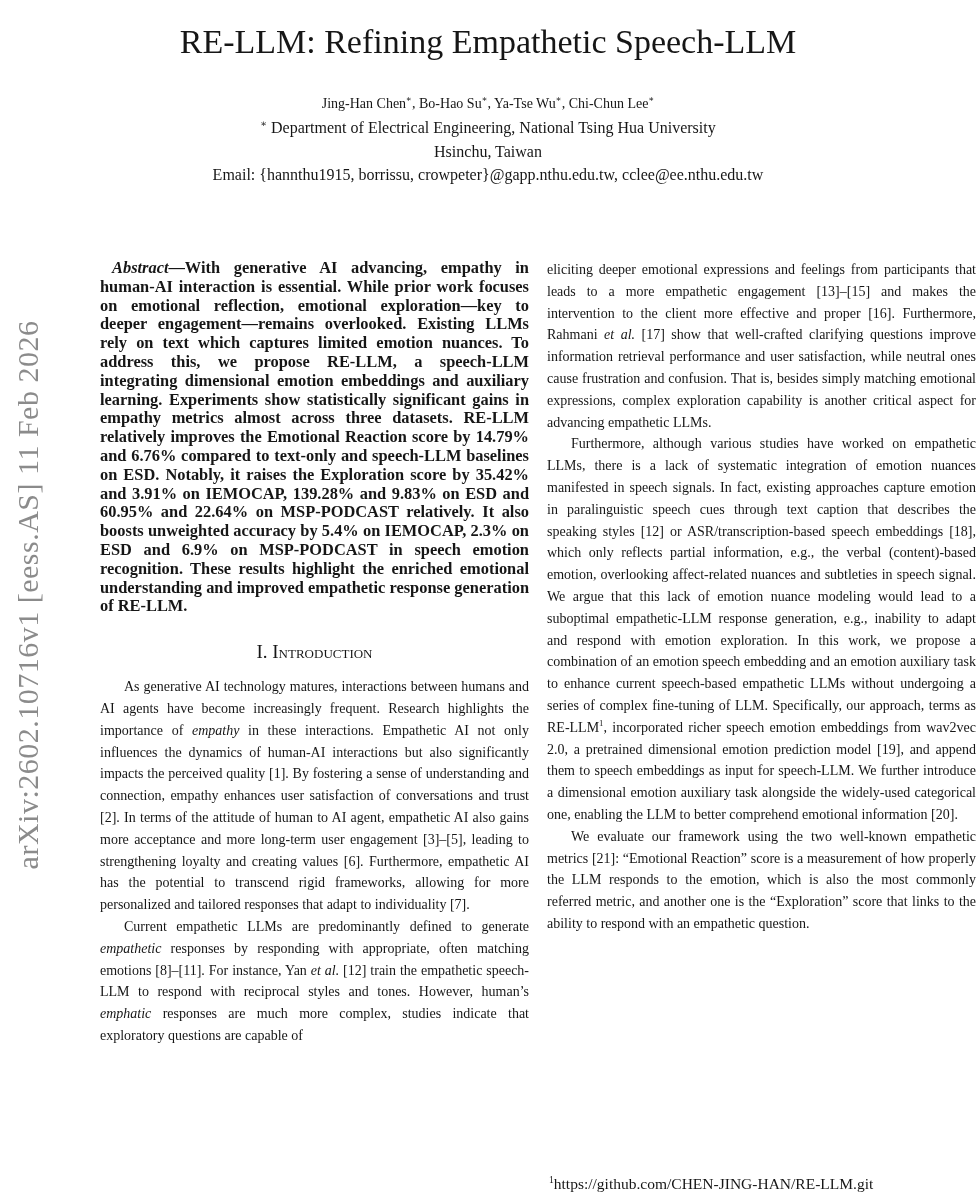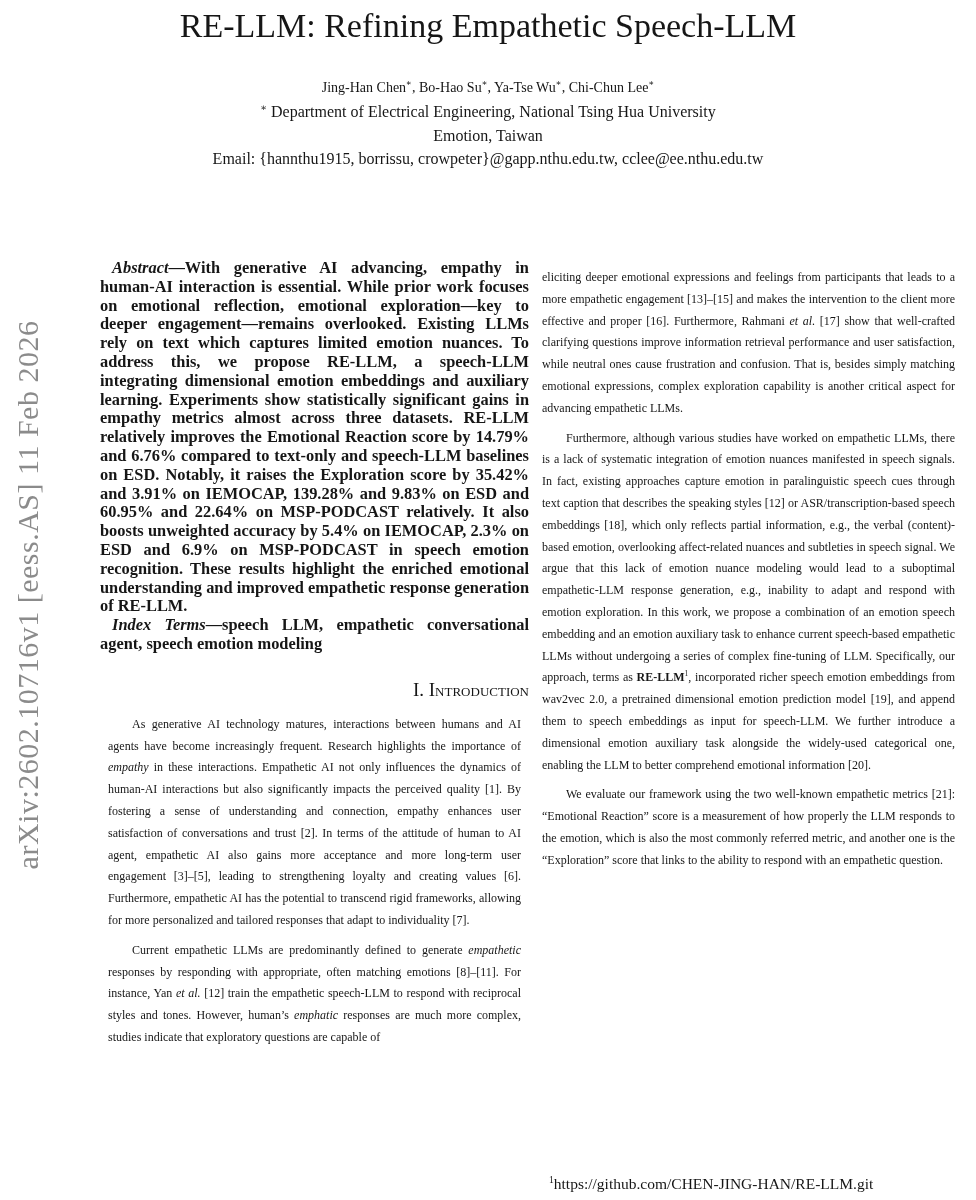--- a/index.html
+++ b/index.html
@@ -16,91 +16,90 @@
     position: absolute;
     top: 595px;
     left: 28px;
     transform: translate(-50%, -50%) rotate(-90deg);
     white-space: nowrap;
     font-size: 30px;
     color: #8b8b8b;
     letter-spacing: 0.5px;
   }
   .header { position: absolute; top: 0; left: 60px; width: 856px; text-align: center; }
-  .title { font-size: 34px; line-height: 47px; padding-top: 2px; font-weight: 400; }
+  .title { font-size: 34px; line-height: 47px; padding-top: 18px; font-weight: 400; }
   .authors { margin-top: 27px; font-size: 14px; line-height: 24px; }
   .affil, .location, .email { font-size: 16px; line-height: 23.5px; }
   .columns {
     position: absolute;
     top: 259px;
     left: 100px;
     width: 876px;
     display: flex;
-    gap: 5px;
+    gap: 18px;
   }
   .column { width: 429px; text-align: justify; }
   .abstract, .index-terms {
     font-weight: 700;
     font-size: 16.4px;
     line-height: 18.8px;
     margin: 0;
     text-indent: 12px;
   }
   .section-heading {
-    text-align: right;
+    text-align: center;
     font-variant: small-caps;
     font-size: 19px;
     font-weight: 400;
     margin: 25px 0 13px 0;
   }
   .body-para {
-    font-size: 12px;
+    font-size: 14px;
     line-height: 21.8px;
-    margin: 8px;
+    margin: 0;
     text-indent: 24px;
   }
   .body-para.no-indent { text-indent: 0; }
   .footnote {
     position: absolute;
     left: 549px;
     top: 1166px;
     width: 427px;
     height: 34px;
     background: #ffffff;
     font-size: 15.5px;
     line-height: 20px;
     padding-top: 8px;
     text-align: left;
   }
   .it { font-style: italic; }
-  .bd { font-weight: 700; }
+  .bd { font-weight: 400; }
   sup { font-size: 0.62em; line-height: 0; }
 </style>
 </head>
 <body>
 
 <div class="page">
 
   <div class="arxiv-stamp">arXiv:2602.10716v1 [eess.AS] 11 Feb 2026</div>
 
   <div class="header">
     <div class="title">
       <div>RE-LLM: Refining Empathetic Speech-LLM</div>
     </div>
     <div class="authors"><span>Jing-Han Chen</span><sup>∗</sup><span>, Bo-Hao Su</span><sup>∗</sup><span>, Ya-Tse Wu</span><sup>∗</sup><span>, Chi-Chun Lee</span><sup>∗</sup></div>
     <div class="affil"><sup>∗</sup><span> Department of Electrical Engineering, National Tsing Hua University</span></div>
-    <div class="location">Emotion, Taiwan</div>
+    <div class="location">Hsinchu, Taiwan</div>
     <div class="email">Email: {hannthu1915, borrissu, crowpeter}@gapp.nthu.edu.tw, cclee@ee.nthu.edu.tw</div>
   </div>
 
   <div class="columns">
 
     <div class="column">
       <p class="abstract"><span class="it">Abstract</span><span>—With generative AI advancing, empathy in human-AI interaction is essential. While prior work focuses on emotional reflection, emotional exploration—key to deeper engagement—remains overlooked. Existing LLMs rely on text which captures limited emotion nuances. To address this, we propose RE-LLM, a speech-LLM integrating dimensional emotion embeddings and auxiliary learning. Experiments show statistically significant gains in empathy metrics almost across three datasets. RE-LLM relatively improves the Emotional Reaction score by 14.79% and 6.76% compared to text-only and speech-LLM baselines on ESD. Notably, it raises the Exploration score by 35.42% and 3.91% on IEMOCAP, 139.28% and 9.83% on ESD and 60.95% and 22.64% on MSP-PODCAST relatively. It also boosts unweighted accuracy by 5.4% on IEMOCAP, 2.3% on ESD and 6.9% on MSP-PODCAST in speech emotion recognition. These results highlight the enriched emotional understanding and improved empathetic response generation of RE-LLM.</span></p>
-      <p class="index-terms"><span class="it">Index Terms</span><span>—speech LLM, empathetic conversational agent, speech emotion modeling</span></p>
       <div class="section-heading">I. Introduction</div>
       <p class="body-para"><span>As generative AI technology matures, interactions between humans and AI agents have become increasingly frequent. Research highlights the importance of </span><span class="it">empathy</span><span> in these interactions. Empathetic AI not only influences the dynamics of human-AI interactions but also significantly impacts the perceived quality [1]. By fostering a sense of understanding and connection, empathy enhances user satisfaction of conversations and trust [2]. In terms of the attitude of human to AI agent, empathetic AI also gains more acceptance and more long-term user engagement [3]–[5], leading to strengthening loyalty and creating values [6]. Furthermore, empathetic AI has the potential to transcend rigid frameworks, allowing for more personalized and tailored responses that adapt to individuality [7].</span></p>
       <p class="body-para"><span>Current empathetic LLMs are predominantly defined to generate </span><span class="it">empathetic</span><span> responses by responding with appropriate, often matching emotions [8]–[11]. For instance, Yan </span><span class="it">et al.</span><span> [12] train the empathetic speech-LLM to respond with reciprocal styles and tones. However, human’s </span><span class="it">emphatic</span><span> responses are much more complex, studies indicate that exploratory questions are capable of</span></p>
     </div>
 
     <div class="column">
       <p class="body-para no-indent"><span>eliciting deeper emotional expressions and feelings from participants that leads to a more empathetic engagement [13]–[15] and makes the intervention to the client more effective and proper [16]. Furthermore, Rahmani </span><span class="it">et al.</span><span> [17] show that well-crafted clarifying questions improve information retrieval performance and user satisfaction, while neutral ones cause frustration and confusion. That is, besides simply matching emotional expressions, complex exploration capability is another critical aspect for advancing empathetic LLMs.</span></p>
       <p class="body-para"><span>Furthermore, although various studies have worked on empathetic LLMs, there is a lack of systematic integration of emotion nuances manifested in speech signals. In fact, existing approaches capture emotion in paralinguistic speech cues through text caption that describes the speaking styles [12] or ASR/transcription-based speech embeddings [18], which only reflects partial information, e.g., the verbal (content)-based emotion, overlooking affect-related nuances and subtleties in speech signal. We argue that this lack of emotion nuance modeling would lead to a suboptimal empathetic-LLM response generation, e.g., inability to adapt and respond with emotion exploration. In this work, we propose a combination of an emotion speech embedding and an emotion auxiliary task to enhance current speech-based empathetic LLMs without undergoing a series of complex fine-tuning of LLM. Specifically, our approach, terms as </span><span class="bd">RE-LLM</span><sup>1</sup><span>, incorporated richer speech emotion embeddings from wav2vec 2.0, a pretrained dimensional emotion prediction model [19], and append them to speech embeddings as input for speech-LLM. We further introduce a dimensional emotion auxiliary task alongside the widely-used categorical one, enabling the LLM to better comprehend emotional information [20].</span></p>
       <p class="body-para"><span>We evaluate our framework using the two well-known empathetic metrics [21]: “Emotional Reaction” score is a measurement of how properly the LLM responds to the emotion, which is also the most commonly referred metric, and another one is the “Exploration” score that links to the ability to respond with an empathetic question.</span></p>
     </div>

